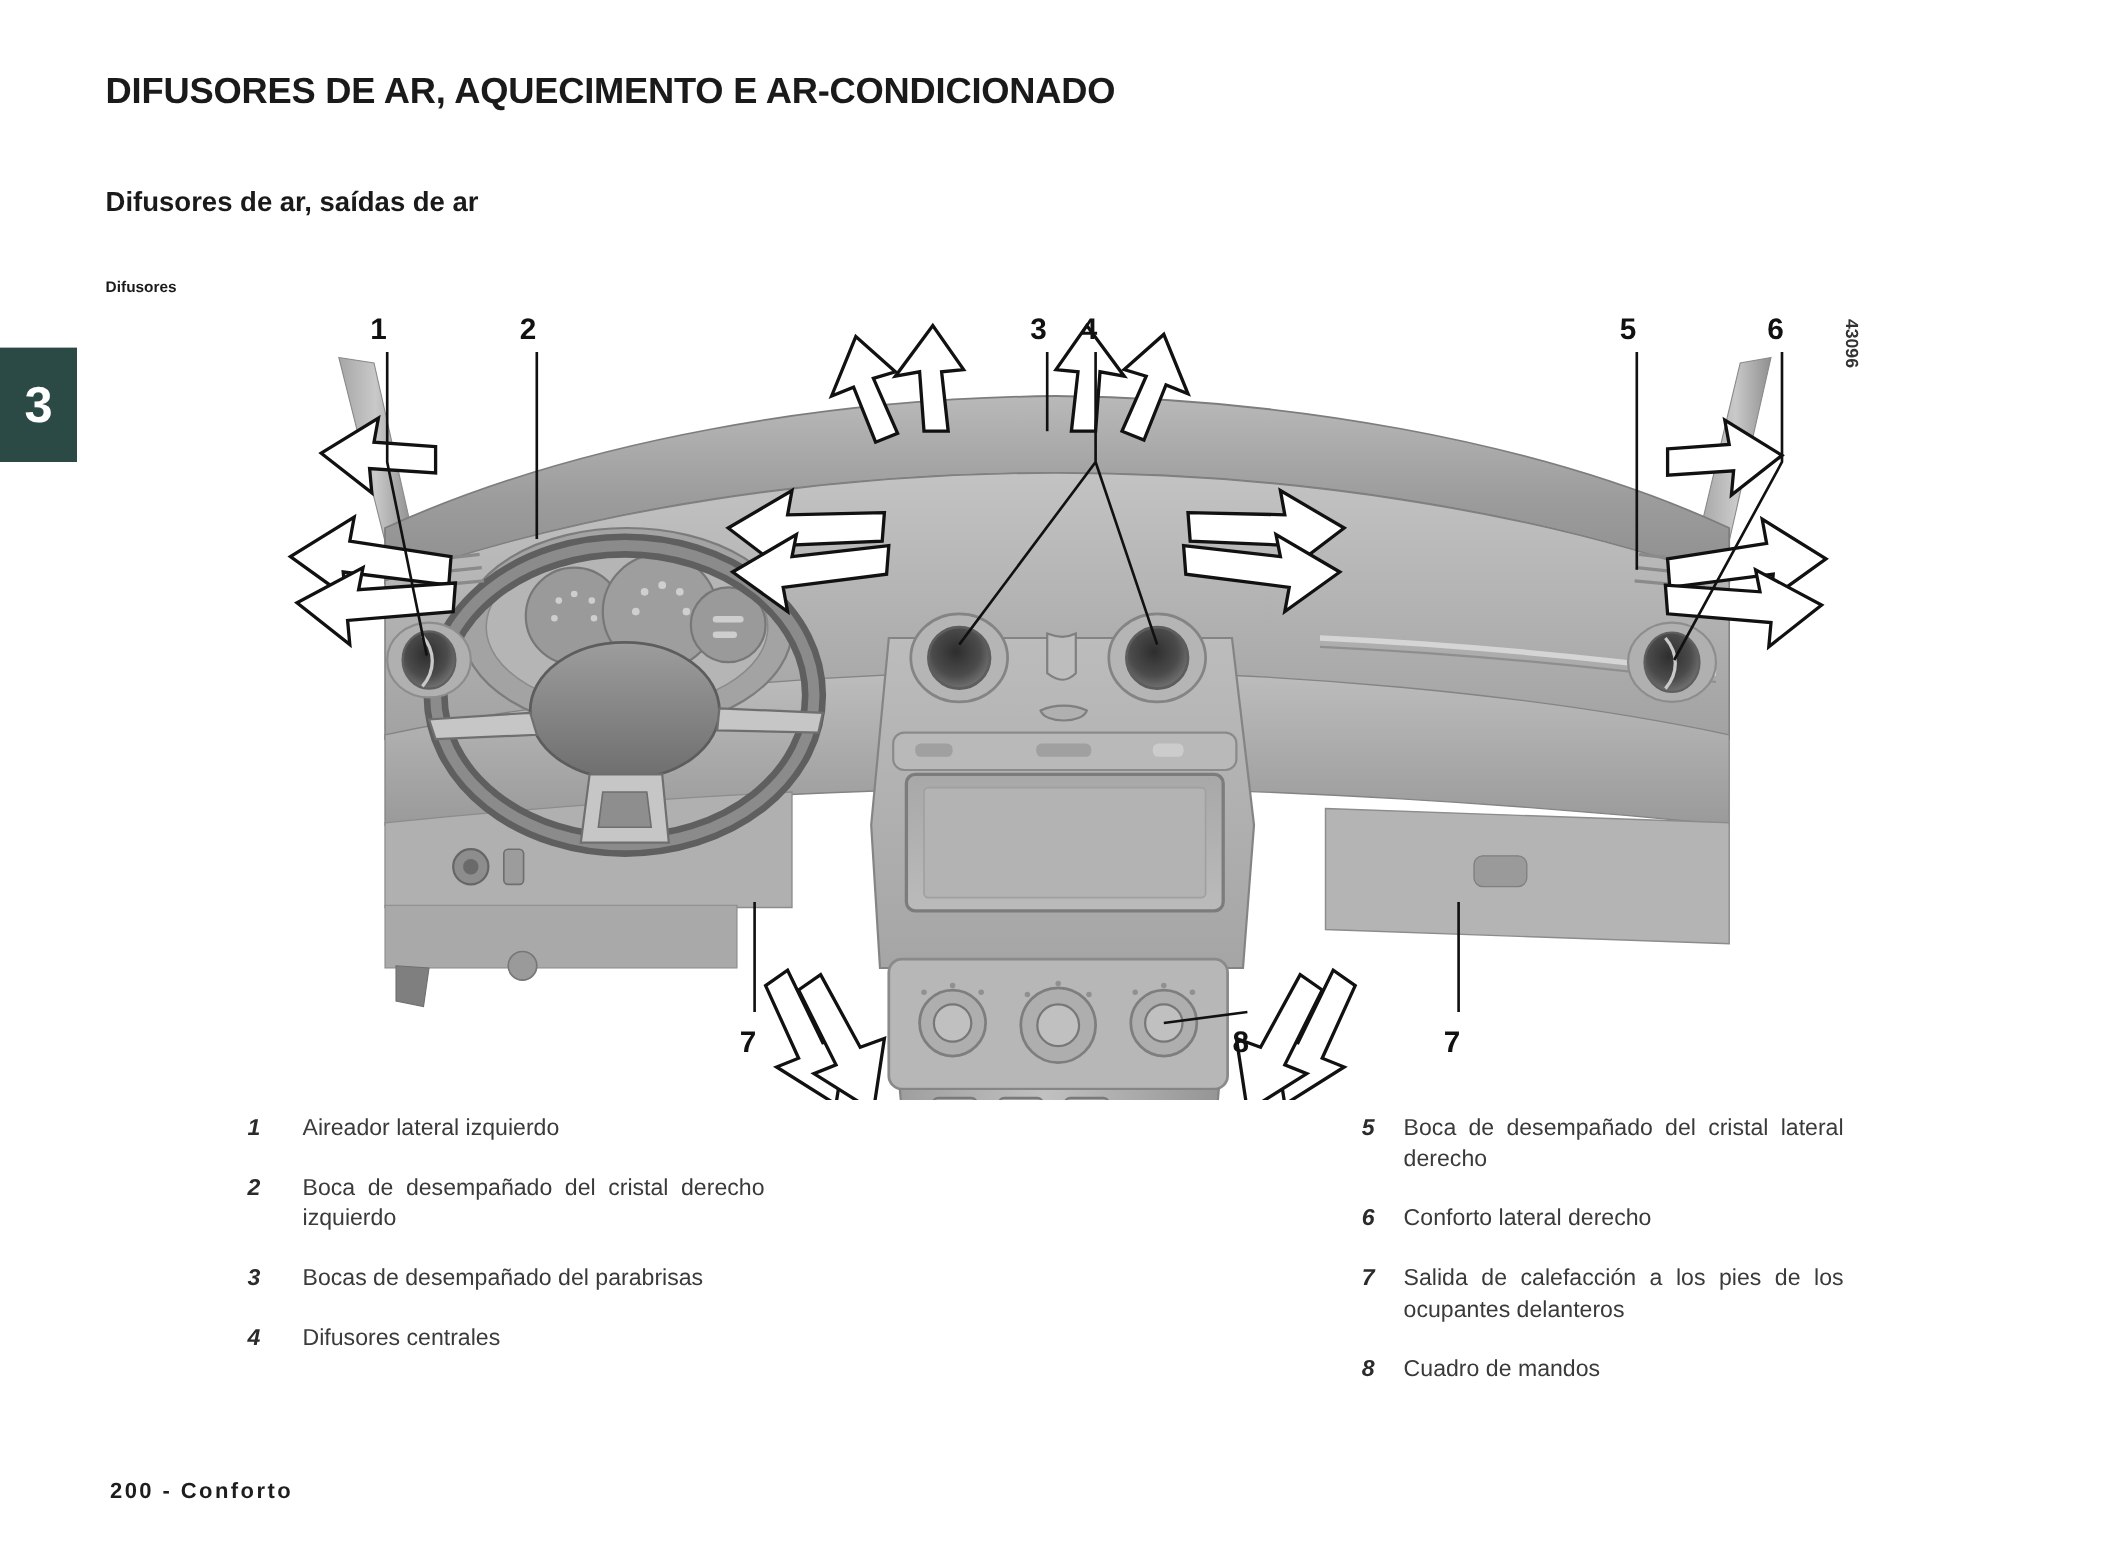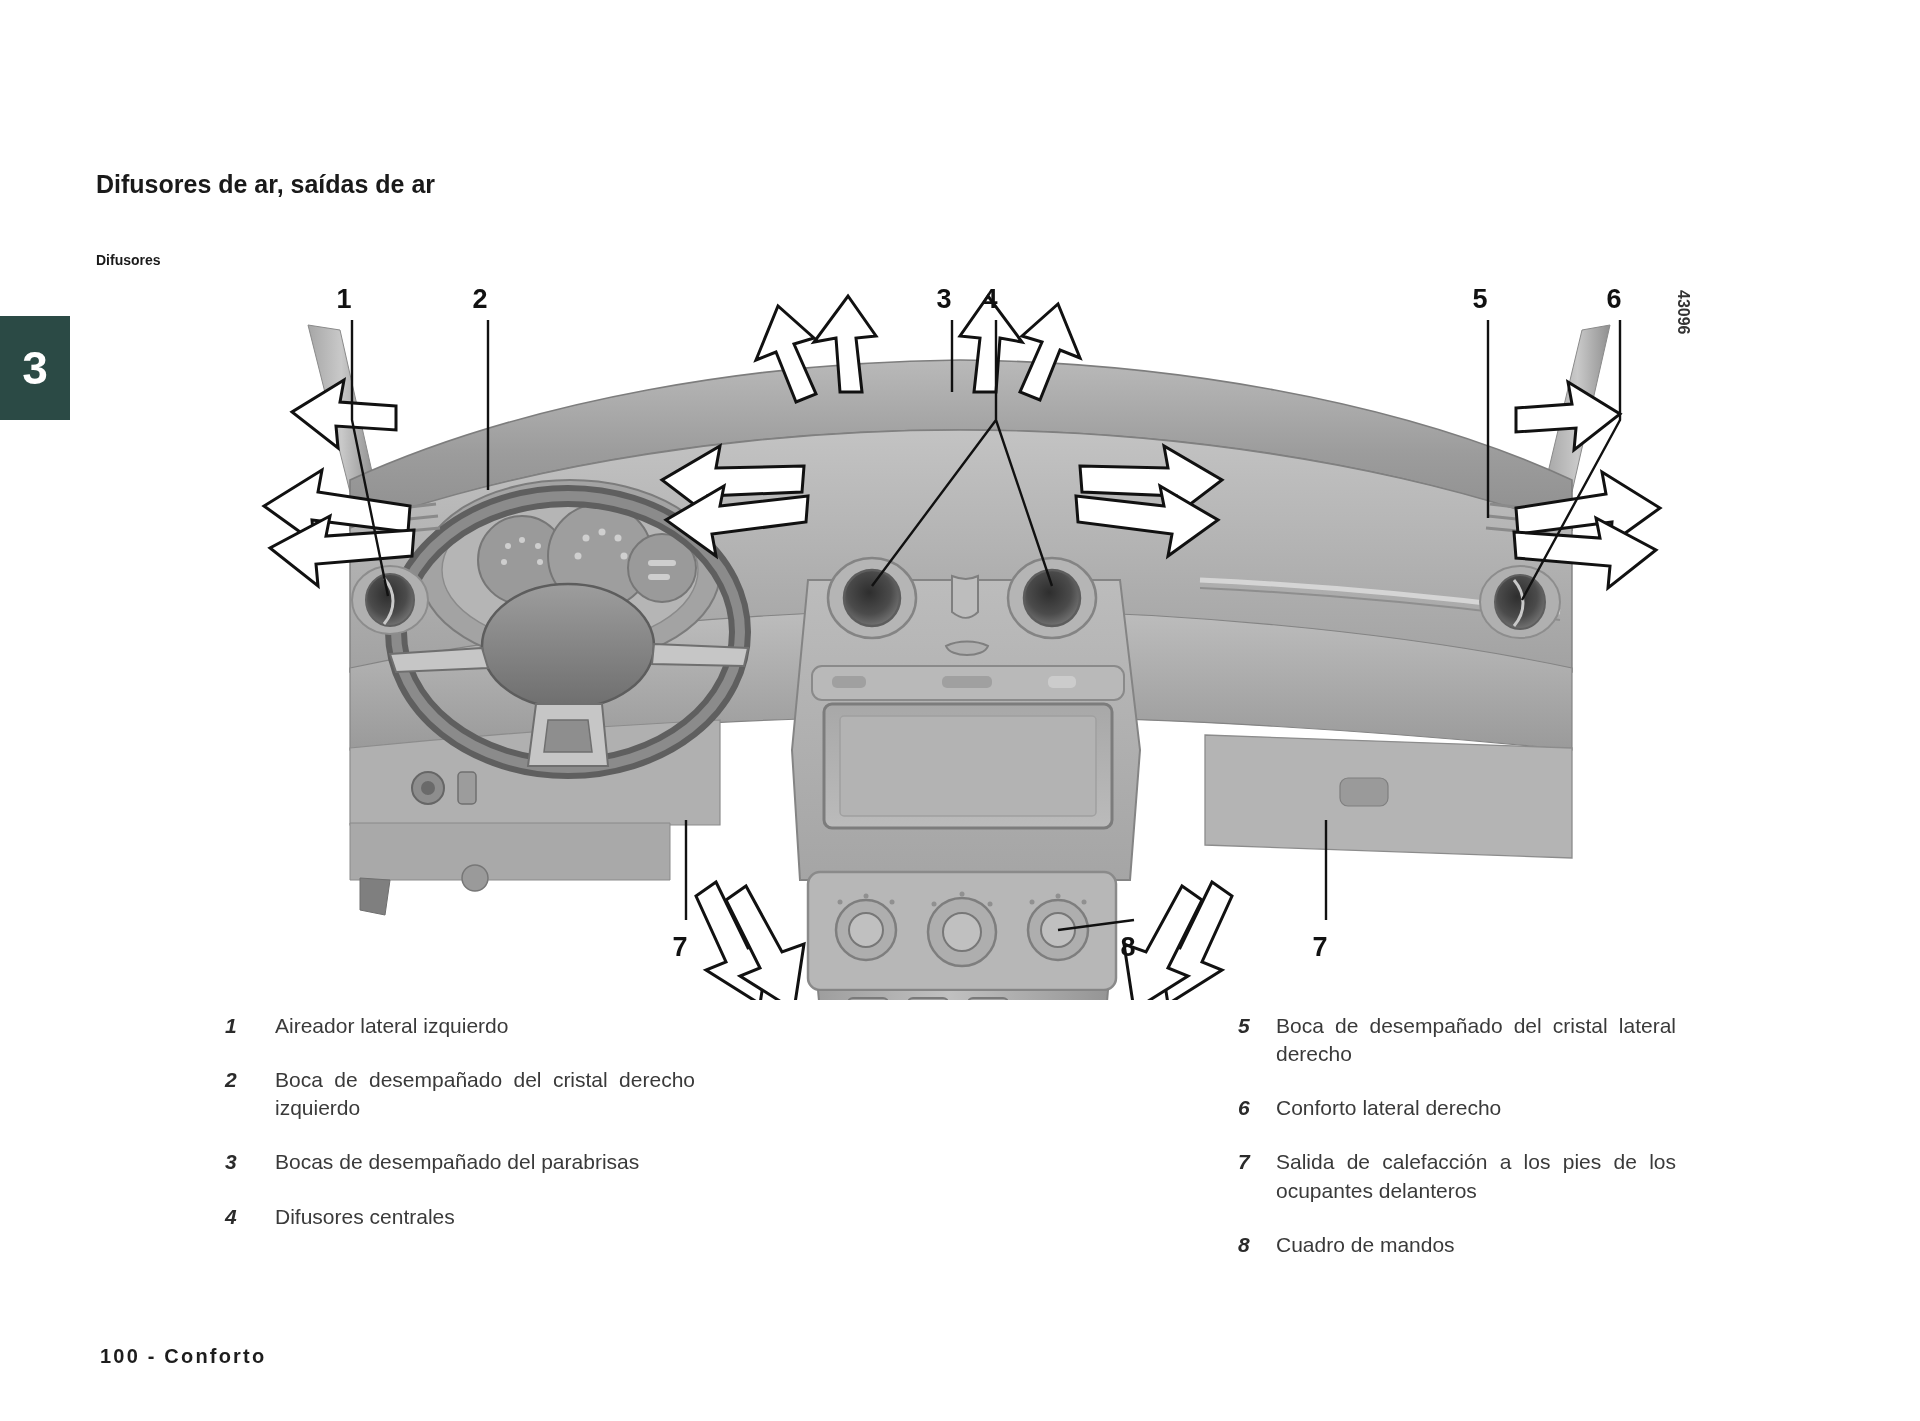--- a/index.html
+++ b/index.html
@@ -87,20 +87,21 @@
 </style>
 </head>
 <body>
 
 <div class="page">
 
   <div id="chapter-badge">
     <span class="num">3</span>
   </div>
 
+  <h1 id="page-title">DIFUSORES DE AR, AQUECIMENTO E AR-CONDICIONADO</h1>
   <h2 id="section-heading">Difusores de ar, saídas de ar</h2>
   <h3 id="sub-heading">Difusores</h3>
 
   <div id="illustration">
     <svg viewBox="0 0 1520 720" xmlns="http://www.w3.org/2000/svg">
       <defs>
         <linearGradient id="dashTop" x1="0" y1="0" x2="0" y2="1">
           <stop offset="0%" stop-color="#b9b9b9"></stop>
           <stop offset="55%" stop-color="#9c9c9c"></stop>
           <stop offset="100%" stop-color="#8e8e8e"></stop>
@@ -372,15 +373,15 @@
     <div class="legend-row">
       <span class="legend-num">7</span>
       <span class="legend-text">Salida de calefacción a los pies de los ocupantes delanteros</span>
     </div>
     <div class="legend-row">
       <span class="legend-num">8</span>
       <span class="legend-text">Cuadro de mandos</span>
     </div>
   </div>
 
-  <div id="page-footer">100 - Conforto</div>
+  <div id="page-footer">200 - Conforto</div>
 
 </div>
 
 </body></html>

